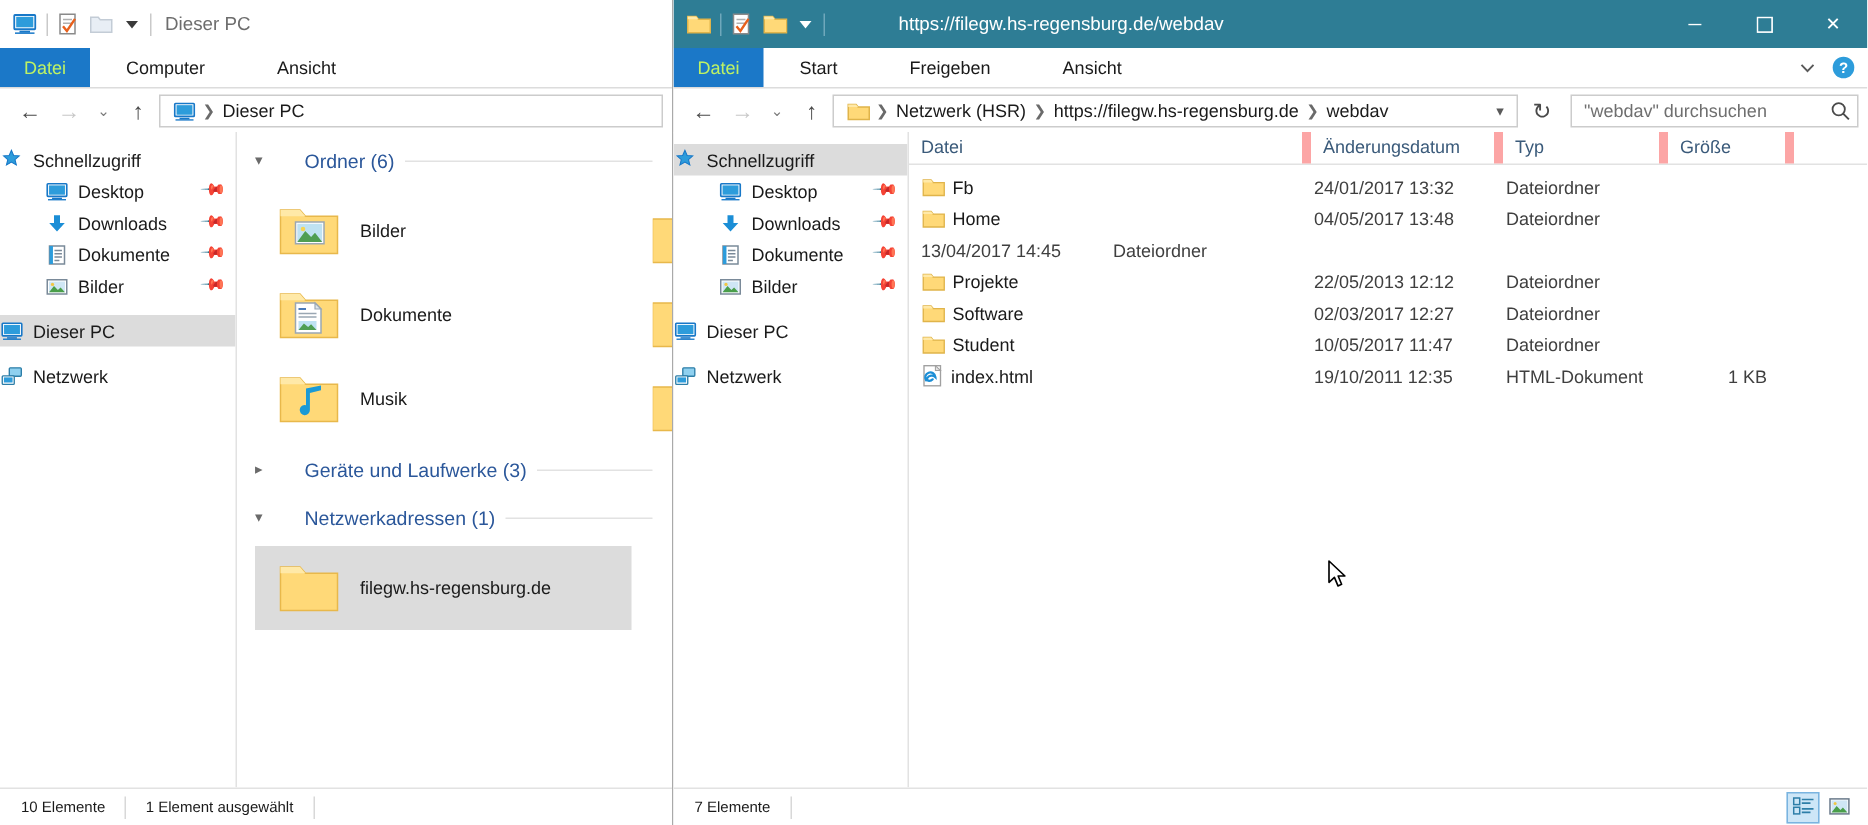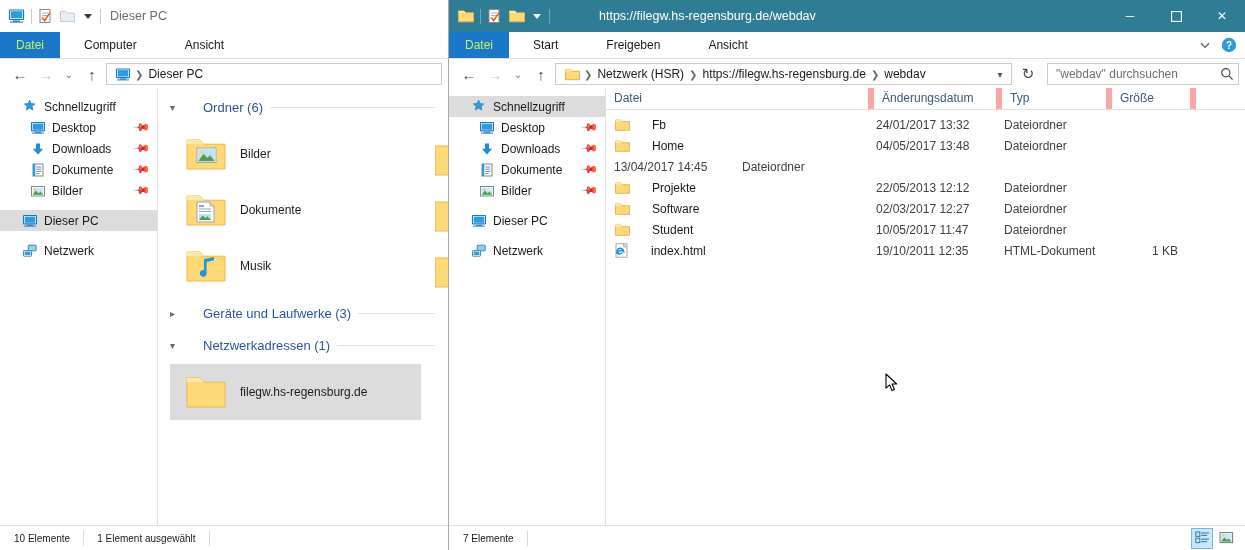--- a/index.html
+++ b/index.html
@@ -82,21 +82,21 @@
   #body-left  { top:88px; bottom:25px; width:449px; }
   #body-right { top:88px; bottom:25px; width:796px; }
 
   
   .navpane { background:#fff; border-right:1px solid #e2e2e2; padding-top:8px; overflow:hidden; flex:none; }
   #navpane-left  { width:158px; }
   #navpane-right { width:157px; }
 
   .navitem {
     height:21px; display:flex; align-items:center; gap:6px;
-    padding-left:22px; padding-right:8px; font-size:12px; color:#1a1a1a; cursor:default; white-space:nowrap;
+    padding-left:0; padding-right:8px; font-size:12px; color:#1a1a1a; cursor:default; white-space:nowrap;
   }
   .navitem.indent { padding-left:30px; }
   .navitem.selected-grey { background:#dcdcdc; }
   .navitem .label { flex:1; }
   .pin { color:#a6a6a6; font-size:11px; line-height:1; transform:rotate(45deg); }
   .navgap { height:9px; }
 
   
   .content { flex:1; background:#fff; position:relative; overflow:hidden; }
 
@@ -125,21 +125,21 @@
     position:relative; white-space:nowrap;
   }
   .colhdr:first-child { border-left:0; }
   .col-name { width:262px; }
   .col-date { width:128px; }
   .col-type { width:110px; }
   .col-size { width:84px; }
   .col-tail { flex:1; }
 
   .filerow { height:21px; display:flex; align-items:center; font-size:12px; color:#1a1a1a; cursor:default; }
-  .cell { padding:0 8px; display:flex; align-items:center; gap:22px; white-space:nowrap; overflow:hidden; }
+  .cell { padding:0 8px; display:flex; align-items:center; gap:5px; white-space:nowrap; overflow:hidden; }
   .cell.c-name { width:262px; padding-left:8px; }
   .cell.c-date { width:128px; color:#3f3f3f; }
   .cell.c-type { width:110px; color:#3f3f3f; }
   .cell.c-size { width:84px; color:#3f3f3f; justify-content:flex-end; padding-right:12px; }
 
   
   .statusbar {
     position:absolute; bottom:0; height:25px; display:flex; align-items:center;
     border-top:1px solid #e2e2e2; background:#fff; padding-left:14px; font-size:10px; color:#1a1a1a;
   }

